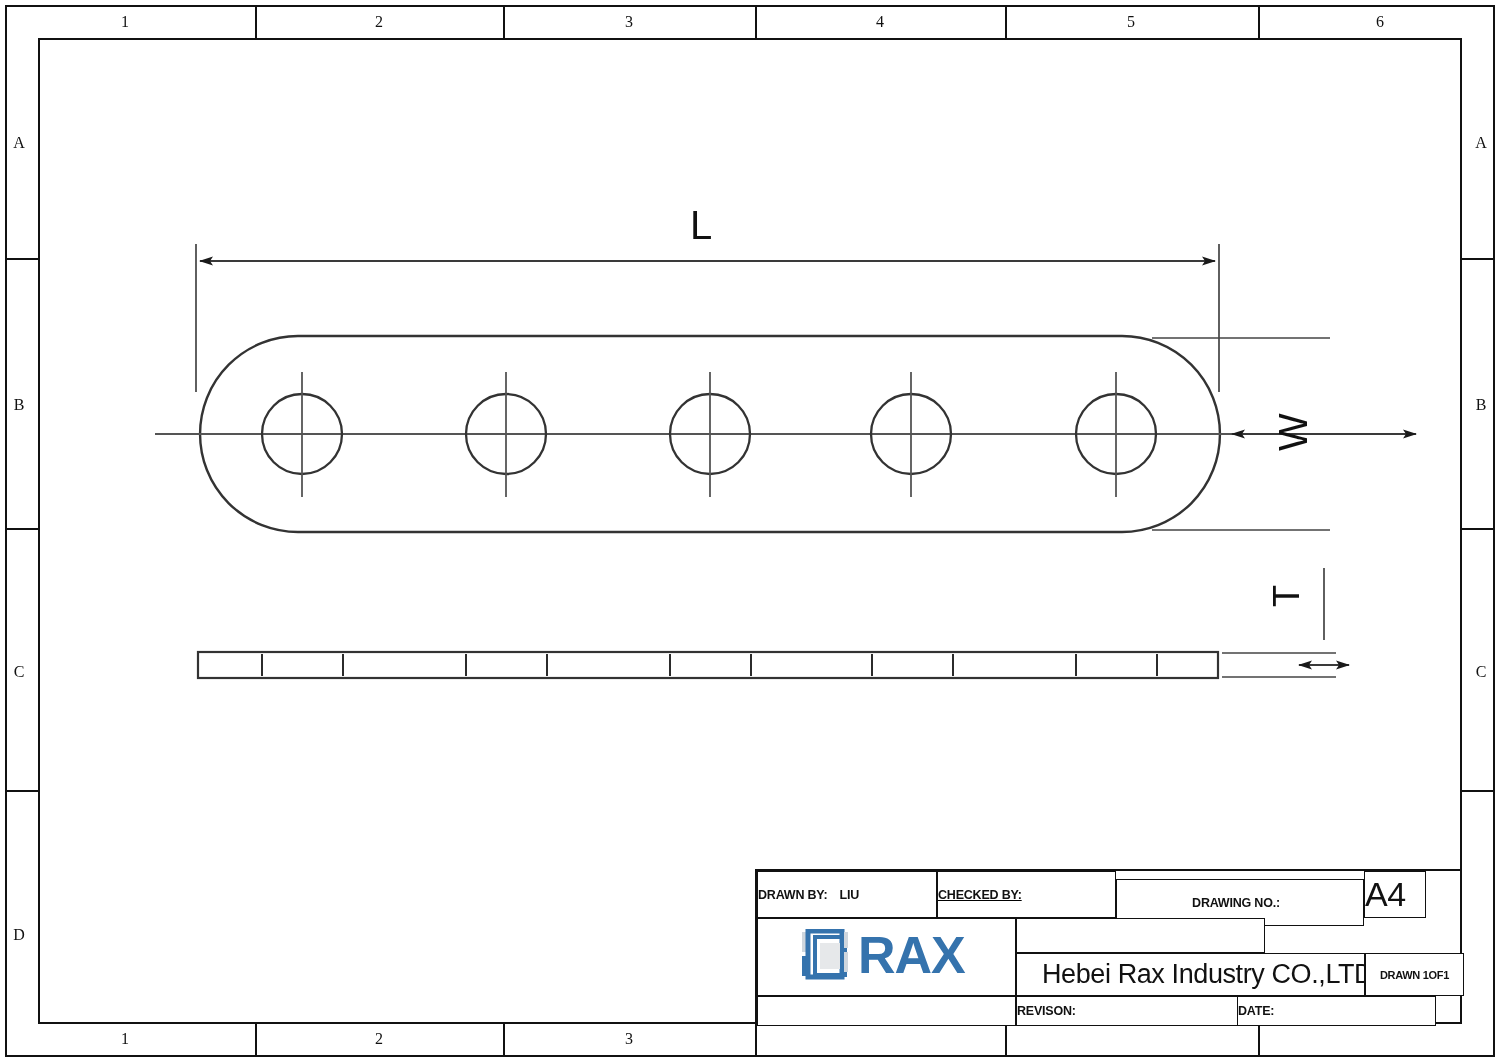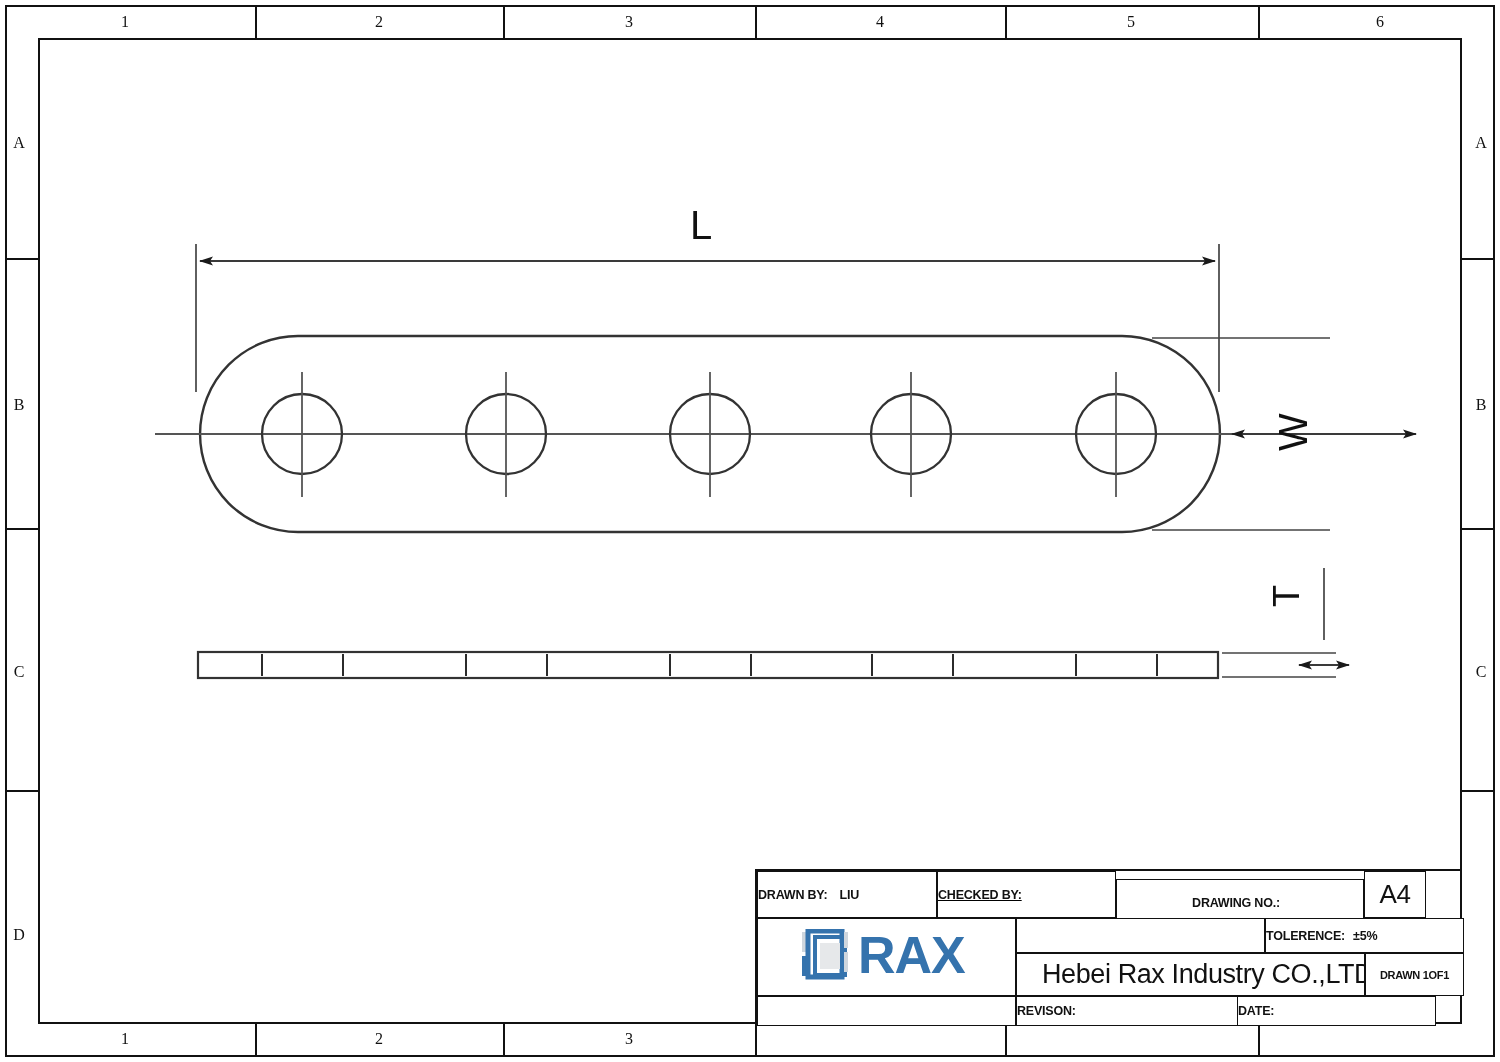--- a/index.html
+++ b/index.html
@@ -95,24 +95,24 @@
   .tb-big {
     font-family: "Liberation Sans", sans-serif;
     font-size: 27px;
     color: #111;
     padding-left: 25px;
     white-space: nowrap;
     letter-spacing: -0.4px;
   }
   .tb-a4 {
     font-family: "Liberation Sans", sans-serif;
-    font-size: 26px;
+    font-size: 34px;
     color: #111;
     width: 100%;
-    text-align: center;
+    text-align: left;
     letter-spacing: -0.5px;
   }
   .tb-small {
     font-family: "Liberation Sans", sans-serif;
     font-weight: bold;
     font-size: 11px;
     color: #111;
     width: 100%;
     text-align: center;
     letter-spacing: -0.3px;
@@ -307,24 +307,20 @@
           <rect x="44" y="23" width="4" height="20" fill="#cfd6dd"></rect>
         </svg>
         <svg class="logo-word" width="150" height="56" viewBox="0 0 150 56" xmlns="http://www.w3.org/2000/svg">
           <text x="0" y="44" font-family="Liberation Sans, sans-serif" font-size="52" font-weight="bold" fill="#3573ad" letter-spacing="-1">RAX</text>
         </svg>
       </div>
     </div>
 
     <div class="tb-cell" style="left:259px;top:47px;width:249px;height:35px;"></div>
 
-    <div class="tb-cell" style="left:508px;top:47px;width:199px;height:35px;">
-      <span class="tb-label">TOLERENCE:</span>
-      <span class="tb-label" style="padding-left:8px;">±5%</span>
-    </div>
 
     <div class="tb-cell" style="left:259px;top:82px;width:349px;height:43px;">
       <span class="tb-big">Hebei Rax Industry CO.,LTD</span>
     </div>
 
     <div class="tb-cell" style="left:608px;top:82px;width:99px;height:43px;">
       <span class="tb-small">DRAWN 1OF1</span>
     </div>
 
     <div class="tb-cell" style="left:0px;top:125px;width:259px;height:30px;"></div>

